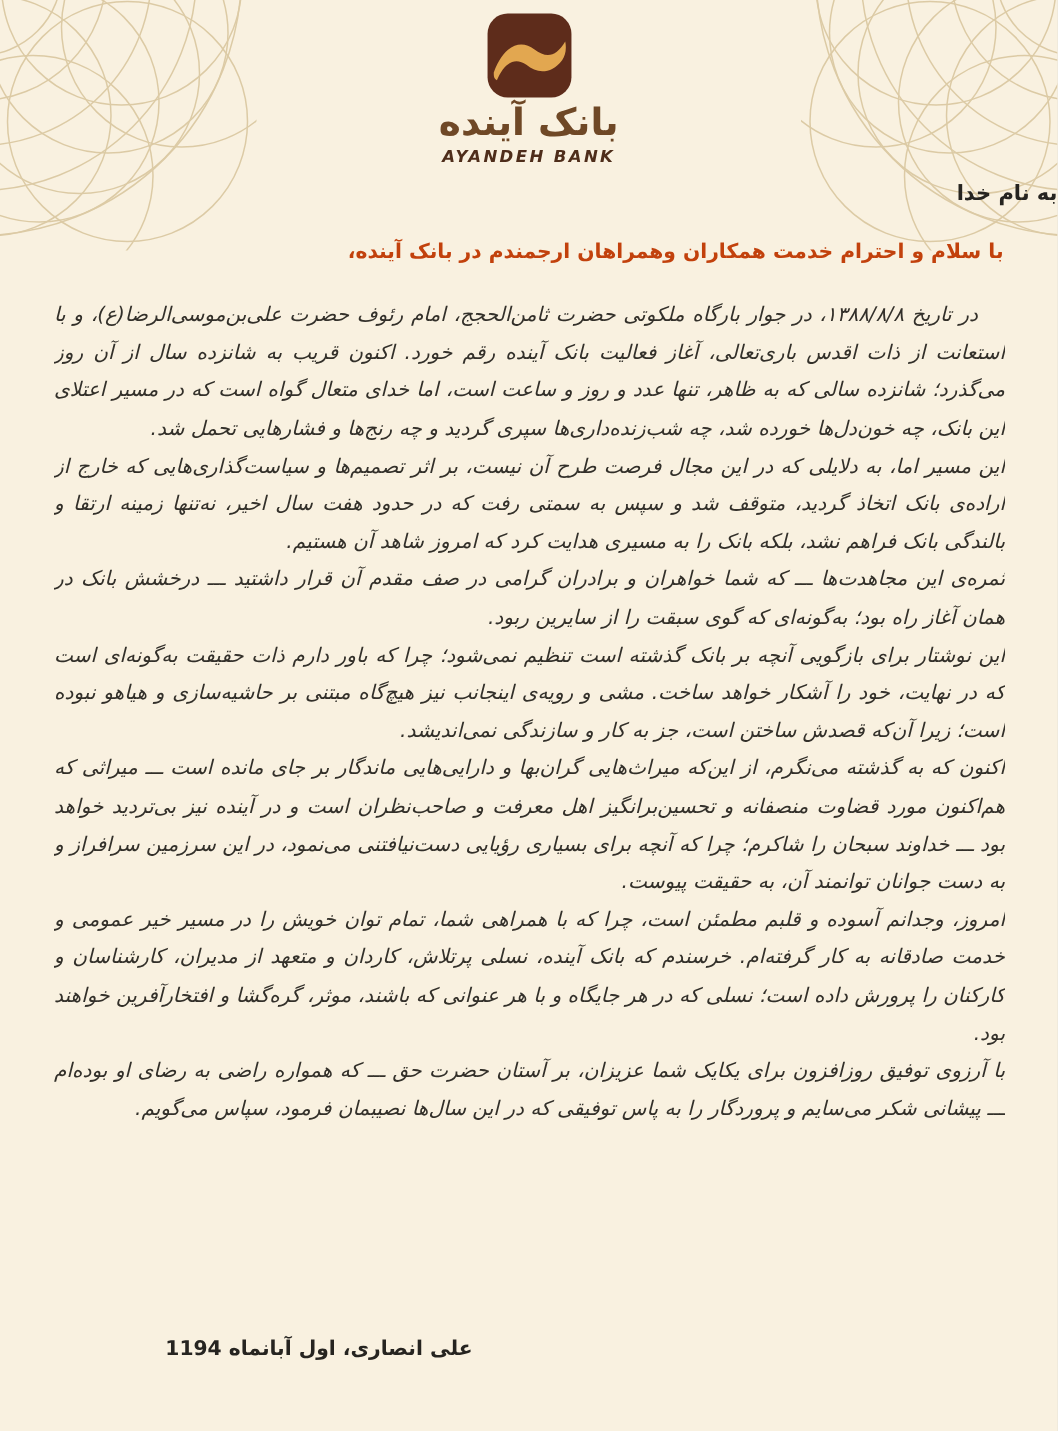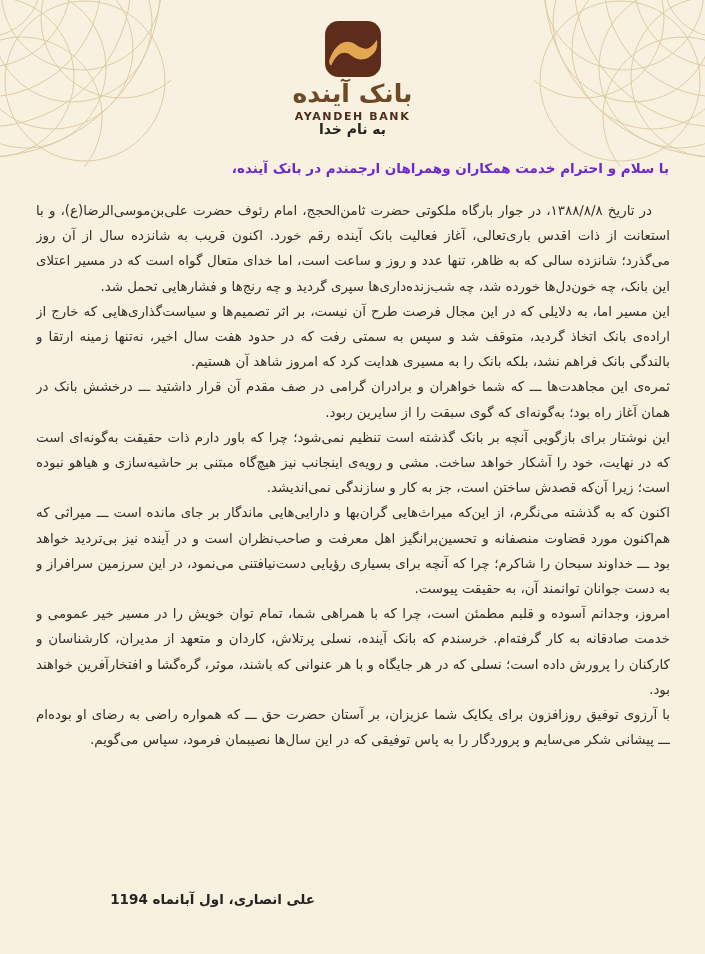--- a/index.html
+++ b/index.html
@@ -9,53 +9,53 @@
     margin:0 auto;
     background:#f9f1e0;
     overflow:hidden;
     font-family:"DejaVu Sans",sans-serif;
     direction:rtl;
   }
   .corner-ornament{position:absolute;pointer-events:none;}
   .corner-ornament.tl{top:-18px;left:-14px;}
   .corner-ornament.tr{top:-18px;right:-14px;transform:scaleX(-1);}
   .logo-block{
-    position:absolute;top:20px;left:0;right:0;
+    position:absolute;top:8px;left:0;right:0;
     text-align:center;
   }
   .logo-mark{display:block;margin:0 auto;}
   .bank-name-fa{
     margin-top:2px;
     font-size:25px;font-weight:bold;color:#6f4826;
     line-height:28px;
   }
   .bank-name-en{
     margin-top:2px;
     font-size:11px;font-weight:bold;color:#4e2d1a;
     letter-spacing:1.6px;
     font-family:"DejaVu Sans",sans-serif;
     direction:ltr;
+    font-style:italic;
   }
   .bismillah{
     position:absolute;top:121px;left:0;right:0;
-    text-align:center;
     font-size:14px;font-weight:bold;color:#262420;
   }
   .salutation{
     position:absolute;top:160px;right:36px;left:36px;
     text-align:right;
-    font-size:13.5px;font-weight:bold;color:#6d28d9;
+    font-size:13.5px;font-weight:bold;color:#c2410c;
   }
   .letter-body{
     position:absolute;top:198px;right:35px;left:36px;bottom:70px;
     overflow:hidden;
     font-size:13.4px;line-height:25.2px;color:#33302a;
     text-align:justify;
   }
-  .letter-body p{margin:0;}
+  .letter-body p{margin:0;font-style:italic;}
   .letter-body p.first{text-indent:18px;}
   .signature{
     position:absolute;top:886px;left:100px;width:215px;
     text-align:right;
     font-size:13.5px;font-weight:bold;color:#262420;
     line-height:26px;
   }
   .signature .closing{padding-left:0;padding-right:0;margin-left:18px;margin-right:0;text-align:left;padding-left:0;}
   .signature .closing{text-align:right;padding-right:18px;}
 </style>

